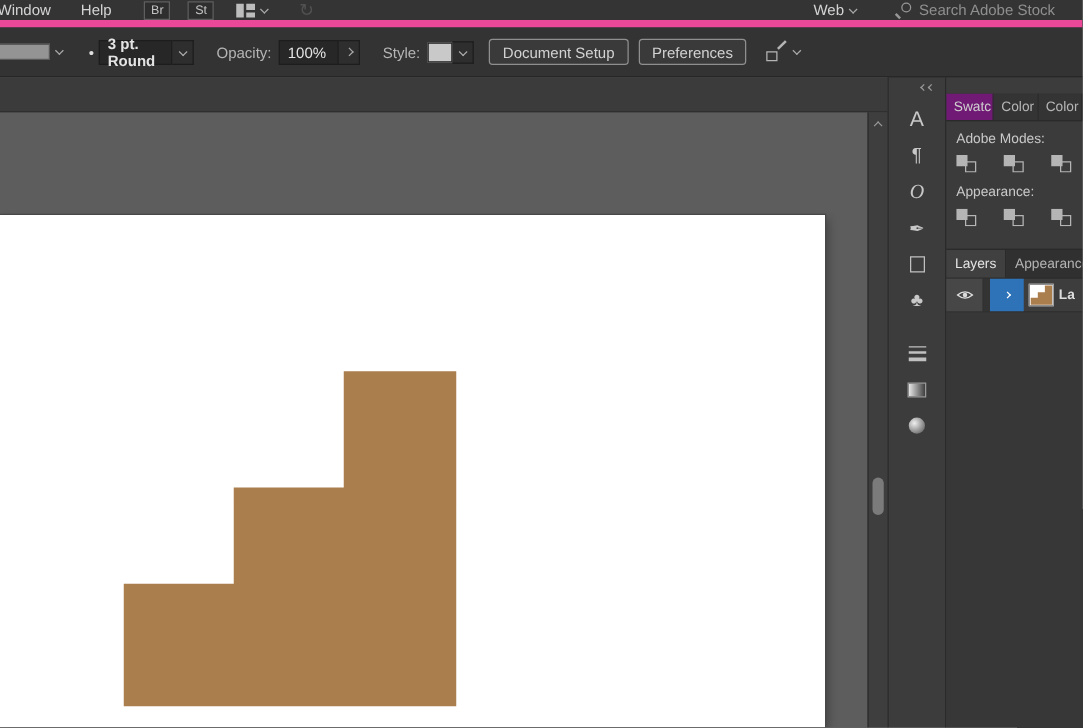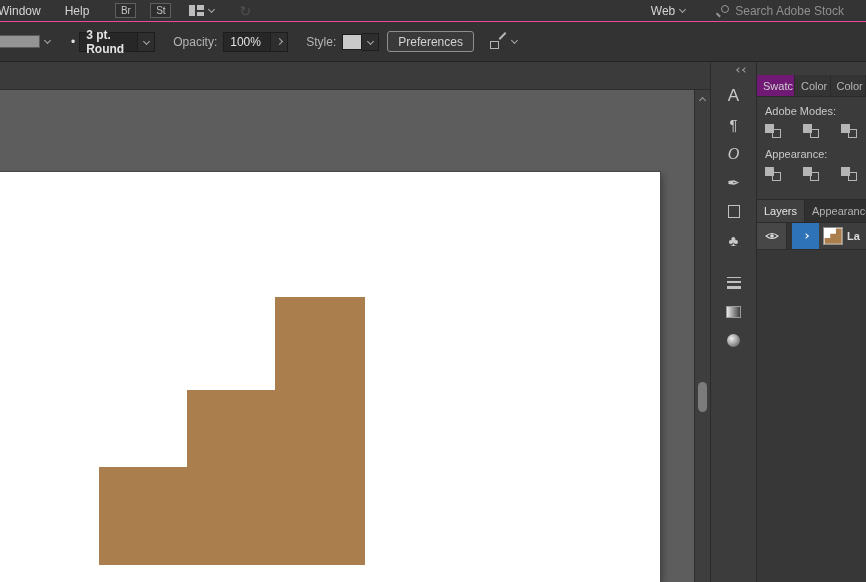--- a/index.html
+++ b/index.html
@@ -1,20 +1,20 @@
 <!DOCTYPE html>
 <html style="--stair: #ab7e4e; --accent: #2e72b8;"><head>
 <meta charset="utf-8">
 <style>
   html,body{margin:0;padding:0;width:866px;height:582px;overflow:hidden;
     font-family:"Liberation Sans",sans-serif;background:#333;}
   *{box-sizing:border-box;}
 
   
-  .menubar{height:22px;background:#343434;border-bottom:1px solid #ec4899;
+  .menubar{height:22px;background:#343434;border-bottom:6px solid #ec4899;
     display:flex;align-items:center;color:#d4d4d4;font-size:12px;overflow:hidden;}
   .mitem{padding:0 12px;cursor:default;white-space:nowrap;}
   .mitem.cut{margin-left:-14px;}
   .apptile{width:21px;height:15px;background:#2e2e2e;border:1px solid #5f5f5f;
     color:#c3c3c3;font-size:10px;display:flex;align-items:center;justify-content:center;
     margin-left:14px;}
   .wsicon{position:relative;width:15px;height:13px;margin-left:18px;display:inline-block;}
   .wsicon i{position:absolute;background:#bdbdbd;}
   .wsicon .b1{left:0;top:1px;width:6px;height:11px;}
   .wsicon .b2{left:8px;top:1px;width:7px;height:5px;}
@@ -150,20 +150,21 @@
   <span class="lbl">Opacity:</span>
   <span class="field" style="width:48px;">100%</span>
   <span class="dropbtn">
       <span class="chev right" style="margin:0;"></span>
     </span>
   <span class="lbl">Style:</span>
   <span class="styleswatch"></span>
   <span class="dropbtn" style="height:18px;">
       <span class="chev" style="margin:0;"></span>
     </span>
+  <span class="btn">Document Setup</span>
   <span class="btn" style="margin-left:8px;">Preferences</span>
   <span class="pixicon">
       <i class="sq"></i>
       <i class="pen"></i>
     </span>
   <span class="chev"></span>
 </div>
 
 <div class="workspace">
 

